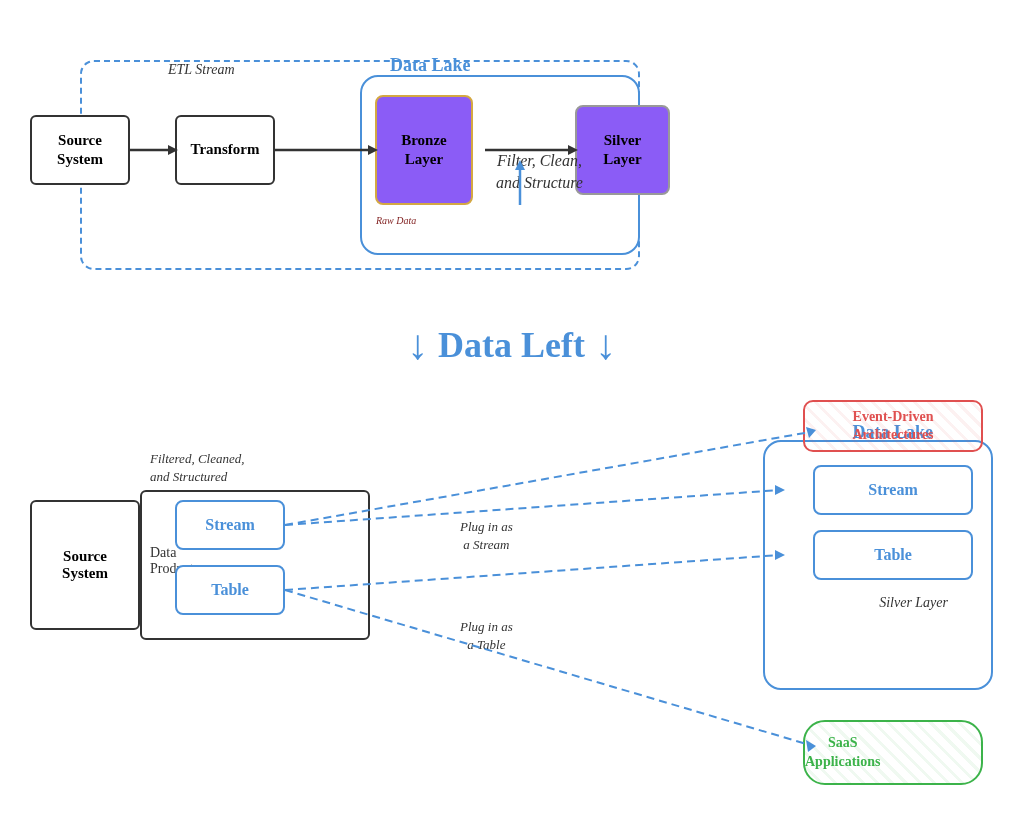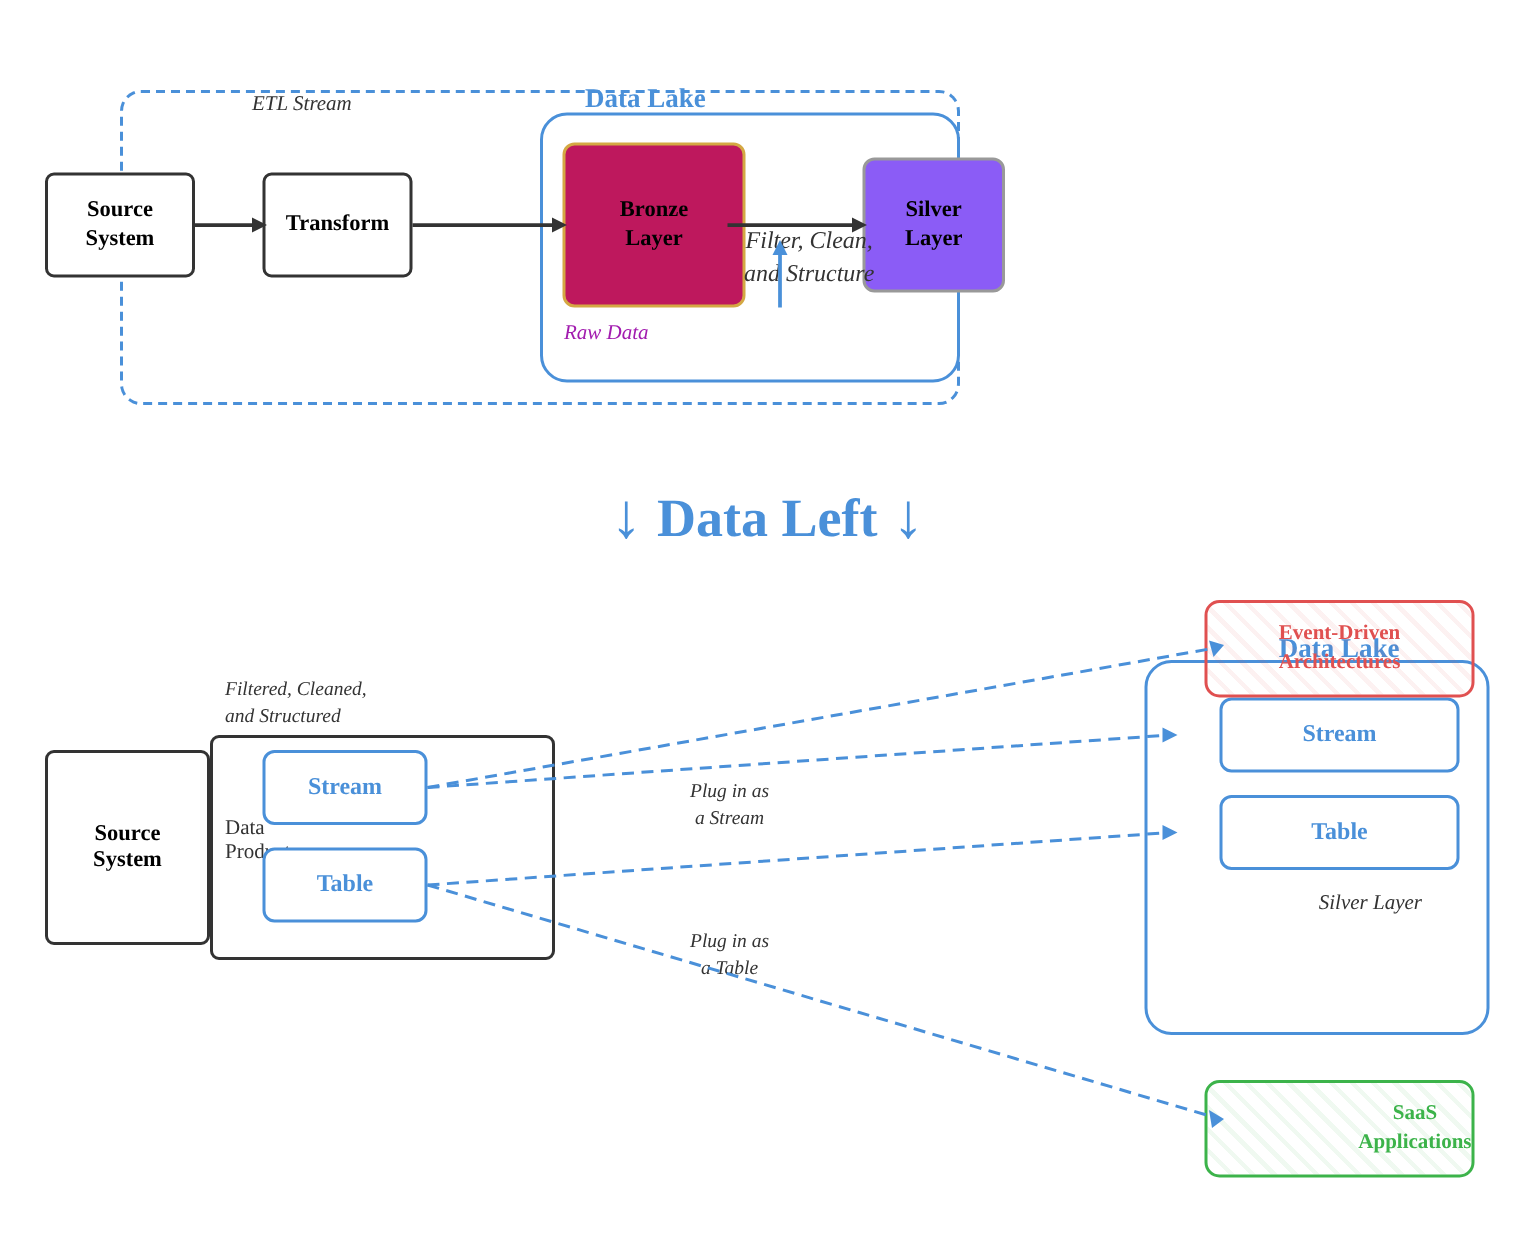--- a/index.html
+++ b/index.html
@@ -83,23 +83,23 @@
     .transform-box {
       left: 155px;
       top: 85px;
       width: 100px;
       height: 70px;
     }
 
     .bronze-layer-box {
       left: 355px;
       top: 65px;
-      width: 122px;
+      width: 98px;
       height: 110px;
-      background: #be185d;
+      background: #8b5cf6;
       border-color: #d4a843;
       border-radius: 8px;
     }
 
     .silver-layer-box {
       left: 555px;
       top: 75px;
       width: 95px;
       height: 90px;
       background: #8b5cf6;
@@ -114,22 +114,22 @@
       left: 0;
       width: 700px;
       height: 270px;
       pointer-events: none;
     }
 
     .raw-data-label {
       position: absolute;
       left: 356px;
       top: 185px;
-      font-size: 14px;
-      color: #a21caf;
+      font-size: 10px;
+      color: #7f1d1d;
       font-style: italic;
     }
 
     .filter-label {
       position: absolute;
       left: 476px;
       top: 120px;
       font-size: 16px;
       color: #333;
       font-style: italic;
@@ -328,21 +328,21 @@
       font-style: italic;
       color: #333;
     }
 
     
     .event-driven-box {
       position: absolute;
       right: 20px;
       top: 0px;
       width: 180px;
-      height: 65px;
+      height: 52px;
       border: 2.5px solid #e05050;
       border-radius: 10px;
       display: flex;
       align-items: center;
       justify-content: center;
       font-size: 14px;
       font-weight: bold;
       color: #e05050;
       text-align: center;
       line-height: 1.3;
@@ -356,24 +356,24 @@
     }
 
     
     .saas-box {
       position: absolute;
       right: 20px;
       top: 320px;
       width: 180px;
       height: 65px;
       border: 2.5px solid #3cb34a;
-      border-radius: 10px;
-      display: flex;
-      align-items: center;
-      justify-content: flex-end;
+      border-radius: 22px;
+      display: flex;
+      align-items: center;
+      justify-content: flex-start;
       font-size: 14px;
       font-weight: bold;
       color: #3cb34a;
       text-align: center;
       line-height: 1.3;
       background: repeating-linear-gradient(
         45deg,
         rgba(60,179,74,0.08),
         rgba(60,179,74,0.08) 3px,
         transparent 3px,

